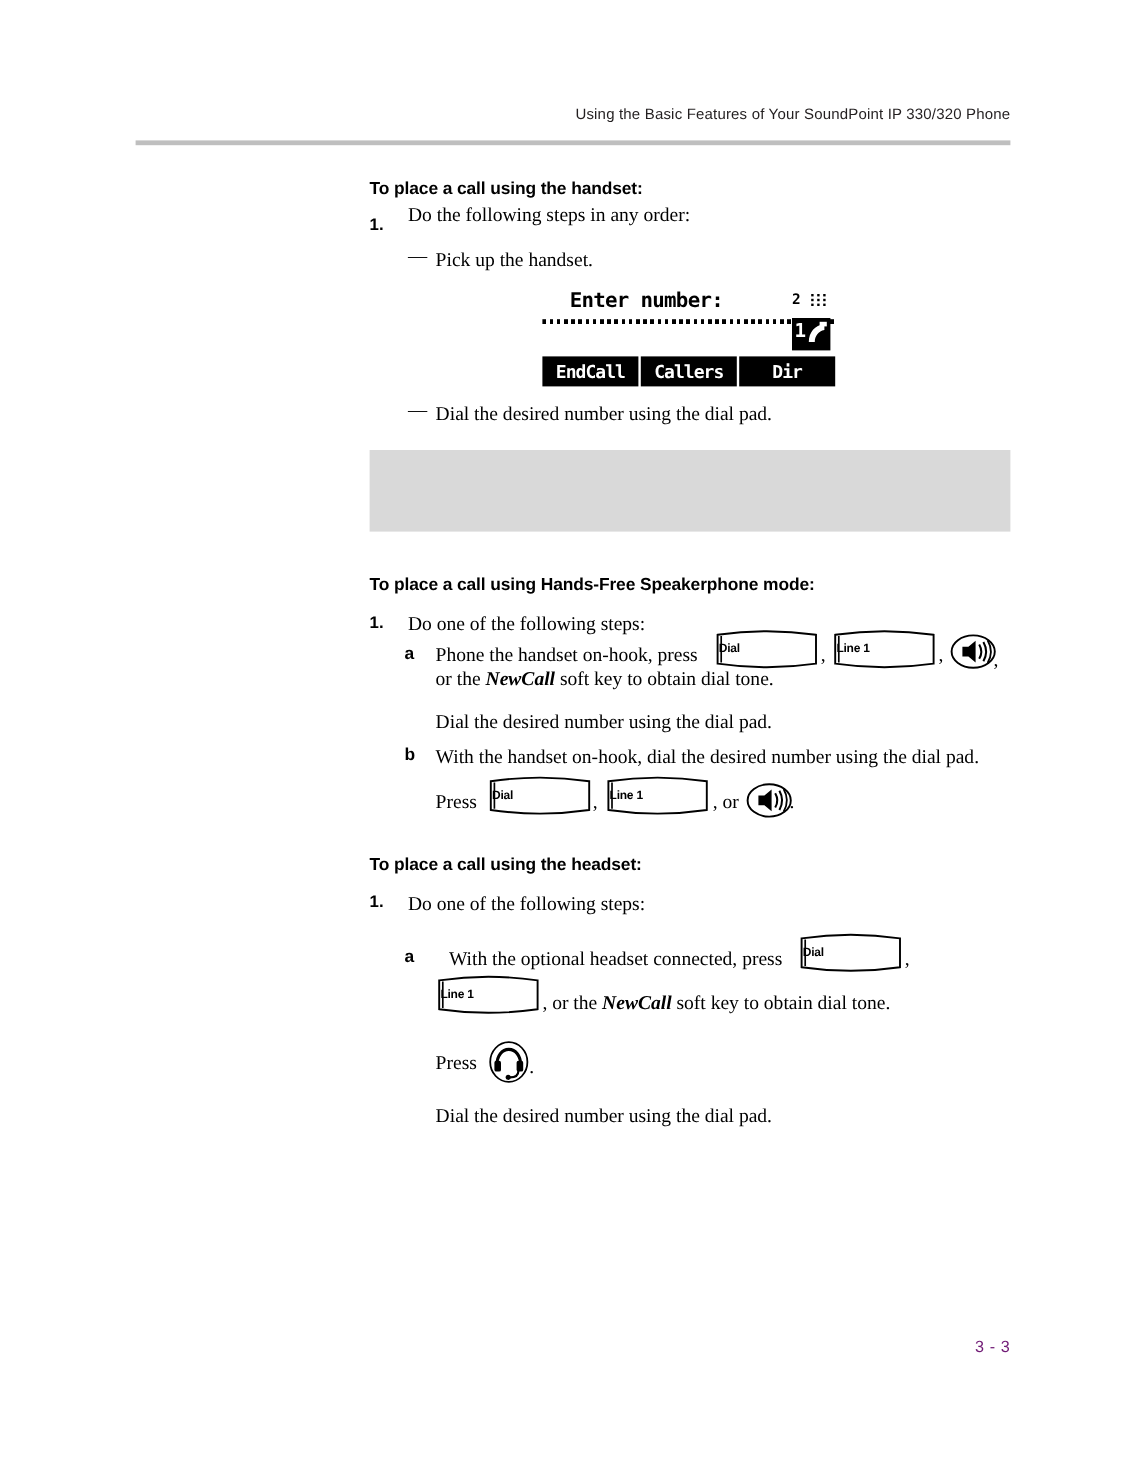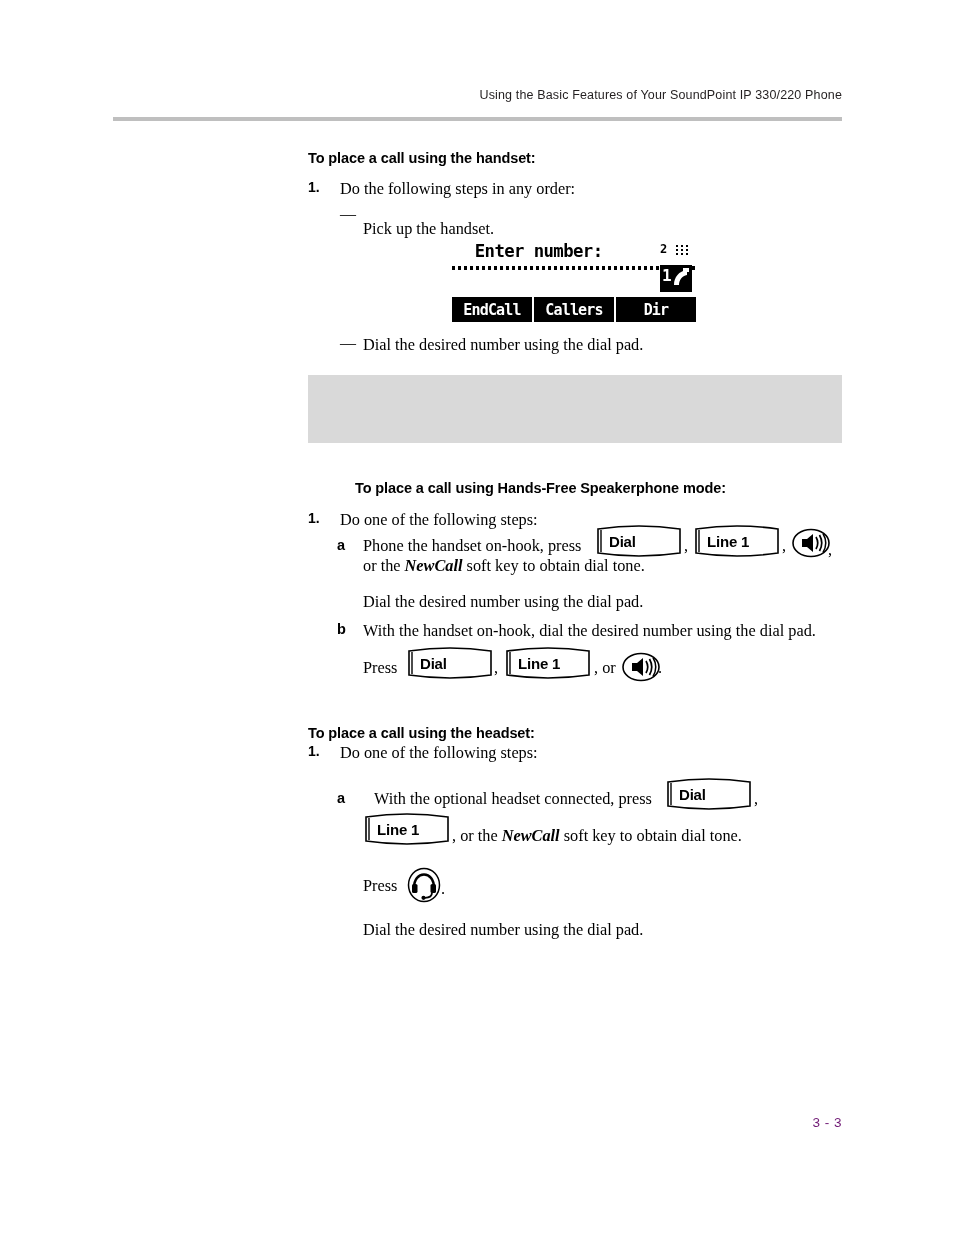--- a/index.html
+++ b/index.html
@@ -189,26 +189,26 @@
   .softkey.k3 { width: 80px; margin-left: 2px; }
 
   
   .keycap {
     position: absolute;
     display: inline-block;
   }
   .keycap svg { display: block; }
   .keycap .kc-label {
     position: absolute;
-    left: 14px;
+    left: 4px;
     top: 50%;
     transform: translateY(-50%);
     font-family: "Liberation Sans", sans-serif;
     font-weight: bold;
-    font-size: 15px;
+    font-size: 10px;
     color: #000;
     white-space: nowrap;
     letter-spacing: -0.2px;
   }
 
   
   .iconbtn {
     position: absolute;
   }
   .iconbtn svg { display: block; }
@@ -222,30 +222,30 @@
     text-align: right;
     font-family: "Liberation Sans", sans-serif;
     font-size: 13.5px;
     letter-spacing: 0.5px;
     color: #701a75;
   }
 </style>
 </head>
 <body>
 
-<div class="page-header">Using the Basic Features of Your SoundPoint IP 330/220 Phone</div>
+<div class="page-header">Using the Basic Features of Your SoundPoint IP 330/320 Phone</div>
 <div class="header-rule"></div>
 
 <div class="section-heading" style="left:308px; top:150px;">To place a call using the handset:</div>
 
 <div class="num" style="left:308px; top:179px;">1.</div>
-<div class="body-text" style="left:340px; top:178px; width:480px;">Do the following steps in any order:</div>
+<div class="body-text" style="left:340px; top:168px; width:480px;">Do the following steps in any order:</div>
 
 <div class="dash" style="left:340px; top:205px;">—</div>
-<div class="body-text" style="left:363px; top:218px; width:420px;">Pick up the handset.</div>
+<div class="body-text" style="left:363px; top:206px; width:420px;">Pick up the handset.</div>
 
 <div class="lcd">
   <div class="lcd-title">Enter number:</div>
 
   <div class="lcd-digit">2</div>
 
   <div class="lcd-grid-icon">
     <i style="left:0px;top:0px;"></i>
       <i style="left:5px;top:0px;"></i>
       <i style="left:10px;top:0px;"></i>
@@ -272,21 +272,21 @@
     <div class="softkey k2">Callers</div>
     <div class="softkey k3">Dir</div>
   </div>
 </div>
 
 <div class="dash" style="left:340px; top:334px;">—</div>
 <div class="body-text" style="left:363px; top:334px; width:460px;">Dial the desired number using the dial pad.</div>
 
 <div class="gray-box"></div>
 
-<div class="section-heading" style="left:308px; top:480px;margin-left:47px;">To place a call using Hands-Free Speakerphone mode:</div>
+<div class="section-heading" style="left:308px; top:480px;">To place a call using Hands-Free Speakerphone mode:</div>
 
 <div class="num" style="left:308px; top:510px;">1.</div>
 <div class="body-text" style="left:340px; top:509px; width:420px;">Do one of the following steps:</div>
 
 <div class="alpha" style="left:337px; top:537px;">a</div>
 <div class="body-text" style="left:363px; top:535px; width:240px;">Phone the handset on-hook, press</div>
 
 <div class="keycap" style="left:595px; top:524px;">
   <svg width="88" height="34" viewBox="0 0 88 34">
     <path d="M3,5 Q44,-1 85,5 L85,29 Q44,35 3,29 Z" fill="#ffffff" stroke="#000000" stroke-width="1.6"></path>
@@ -348,21 +348,21 @@
   <svg width="40" height="30" viewBox="0 0 40 30">
     <ellipse cx="20" cy="15" rx="18" ry="13.5" fill="none" stroke="#000000" stroke-width="1.6"></ellipse>
     <path d="M11,11 L16,11 L22,6 L22,24 L16,19 L11,19 Z" fill="#000000"></path>
     <path d="M25,9 Q28.5,15 25,21" fill="none" stroke="#000000" stroke-width="1.7"></path>
     <path d="M28.5,7 Q33,15 28.5,23" fill="none" stroke="#000000" stroke-width="1.7"></path>
     <path d="M32,5.5 Q37.5,15 32,24.5" fill="none" stroke="#000000" stroke-width="1.5"></path>
   </svg>
 </div>
 <div class="body-text" style="left:658px; top:657px;">.</div>
 
-<div class="section-heading" style="left:308px; top:713px;margin-top:12px;">To place a call using the headset:</div>
+<div class="section-heading" style="left:308px; top:713px;">To place a call using the headset:</div>
 
 <div class="num" style="left:308px; top:743px;">1.</div>
 <div class="body-text" style="left:340px; top:742px; width:420px;">Do one of the following steps:</div>
 
 <div class="alpha" style="left:337px; top:790px;">a</div>
 <div class="body-text" style="left:363px; top:788px; width:300px;text-align:center;">With the optional headset connected, press</div>
 
 <div class="keycap" style="left:665px; top:777px;">
   <svg width="88" height="34" viewBox="0 0 88 34">
     <path d="M3,5 Q44,-1 85,5 L85,29 Q44,35 3,29 Z" fill="#ffffff" stroke="#000000" stroke-width="1.6"></path>

